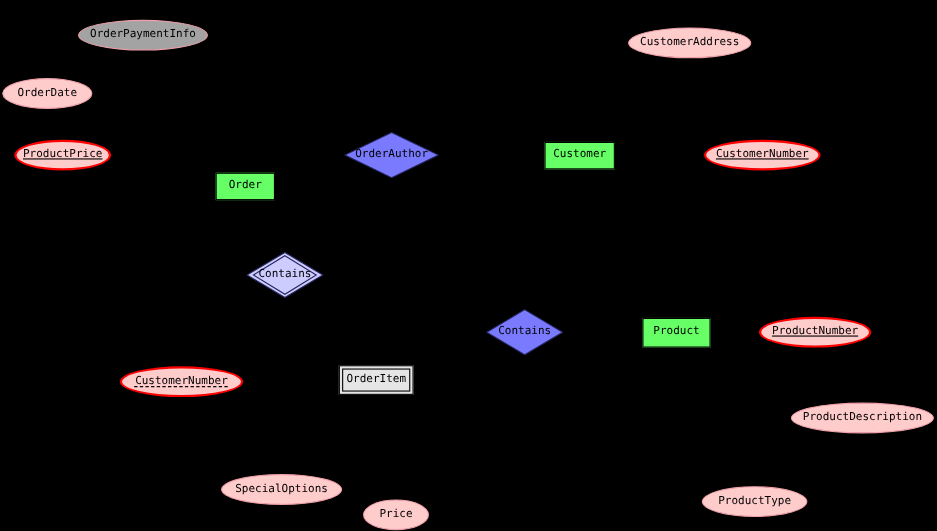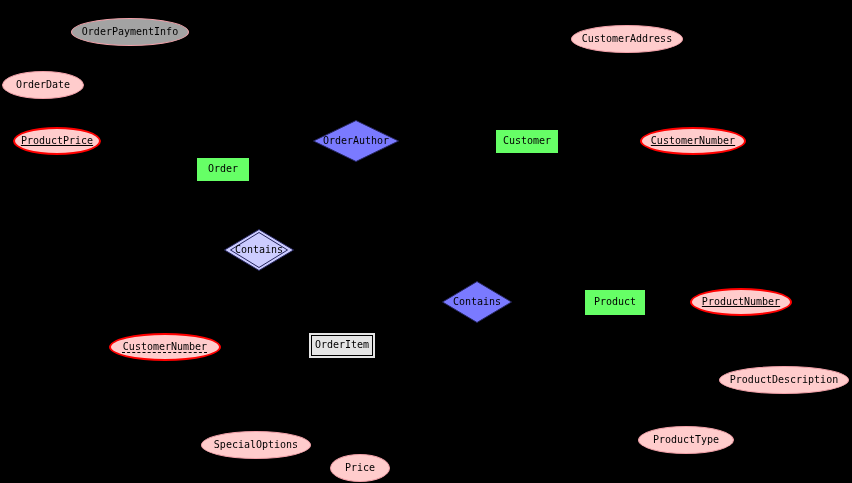--- a/index.html
+++ b/index.html
@@ -113,19 +113,19 @@
     </div>
     <div class="node weak_entity" style="left: 308px; top: 331.5px; width: 68px; height: 27px; background: #e5e5e5; border-color: rgb(0, 0, 0);">
       <span class="label">OrderItem</span>
     </div>
     <div class="node attribute" style="left: 719px; top: 366px; width: 130px; height: 28px; background: rgb(255, 204, 204); border-color: rgb(240, 160, 168);">
       <span class="label">ProductDescription</span>
     </div>
     <div class="node attribute" style="left: 201px; top: 431px; width: 110px; height: 28px; background: rgb(255, 204, 204); border-color: rgb(240, 160, 168);">
       <span class="label">SpecialOptions</span>
     </div>
-    <div class="node attribute" style="left: 638px; top: 426px; width: 96px; height: 28px; background: rgb(255, 204, 204); border-color: rgb(240, 160, 168);">
+    <div class="node attribute" style="left: 638px; top: 442px; width: 96px; height: 28px; background: rgb(255, 204, 204); border-color: rgb(240, 160, 168);">
       <span class="label">ProductType</span>
     </div>
     <div class="node attribute" style="left: 330px; top: 454px; width: 60px; height: 28px; background: rgb(255, 204, 204); border-color: rgb(240, 160, 168);">
       <span class="label">Price</span>
     </div>
   </div>
 
 </body></html>

